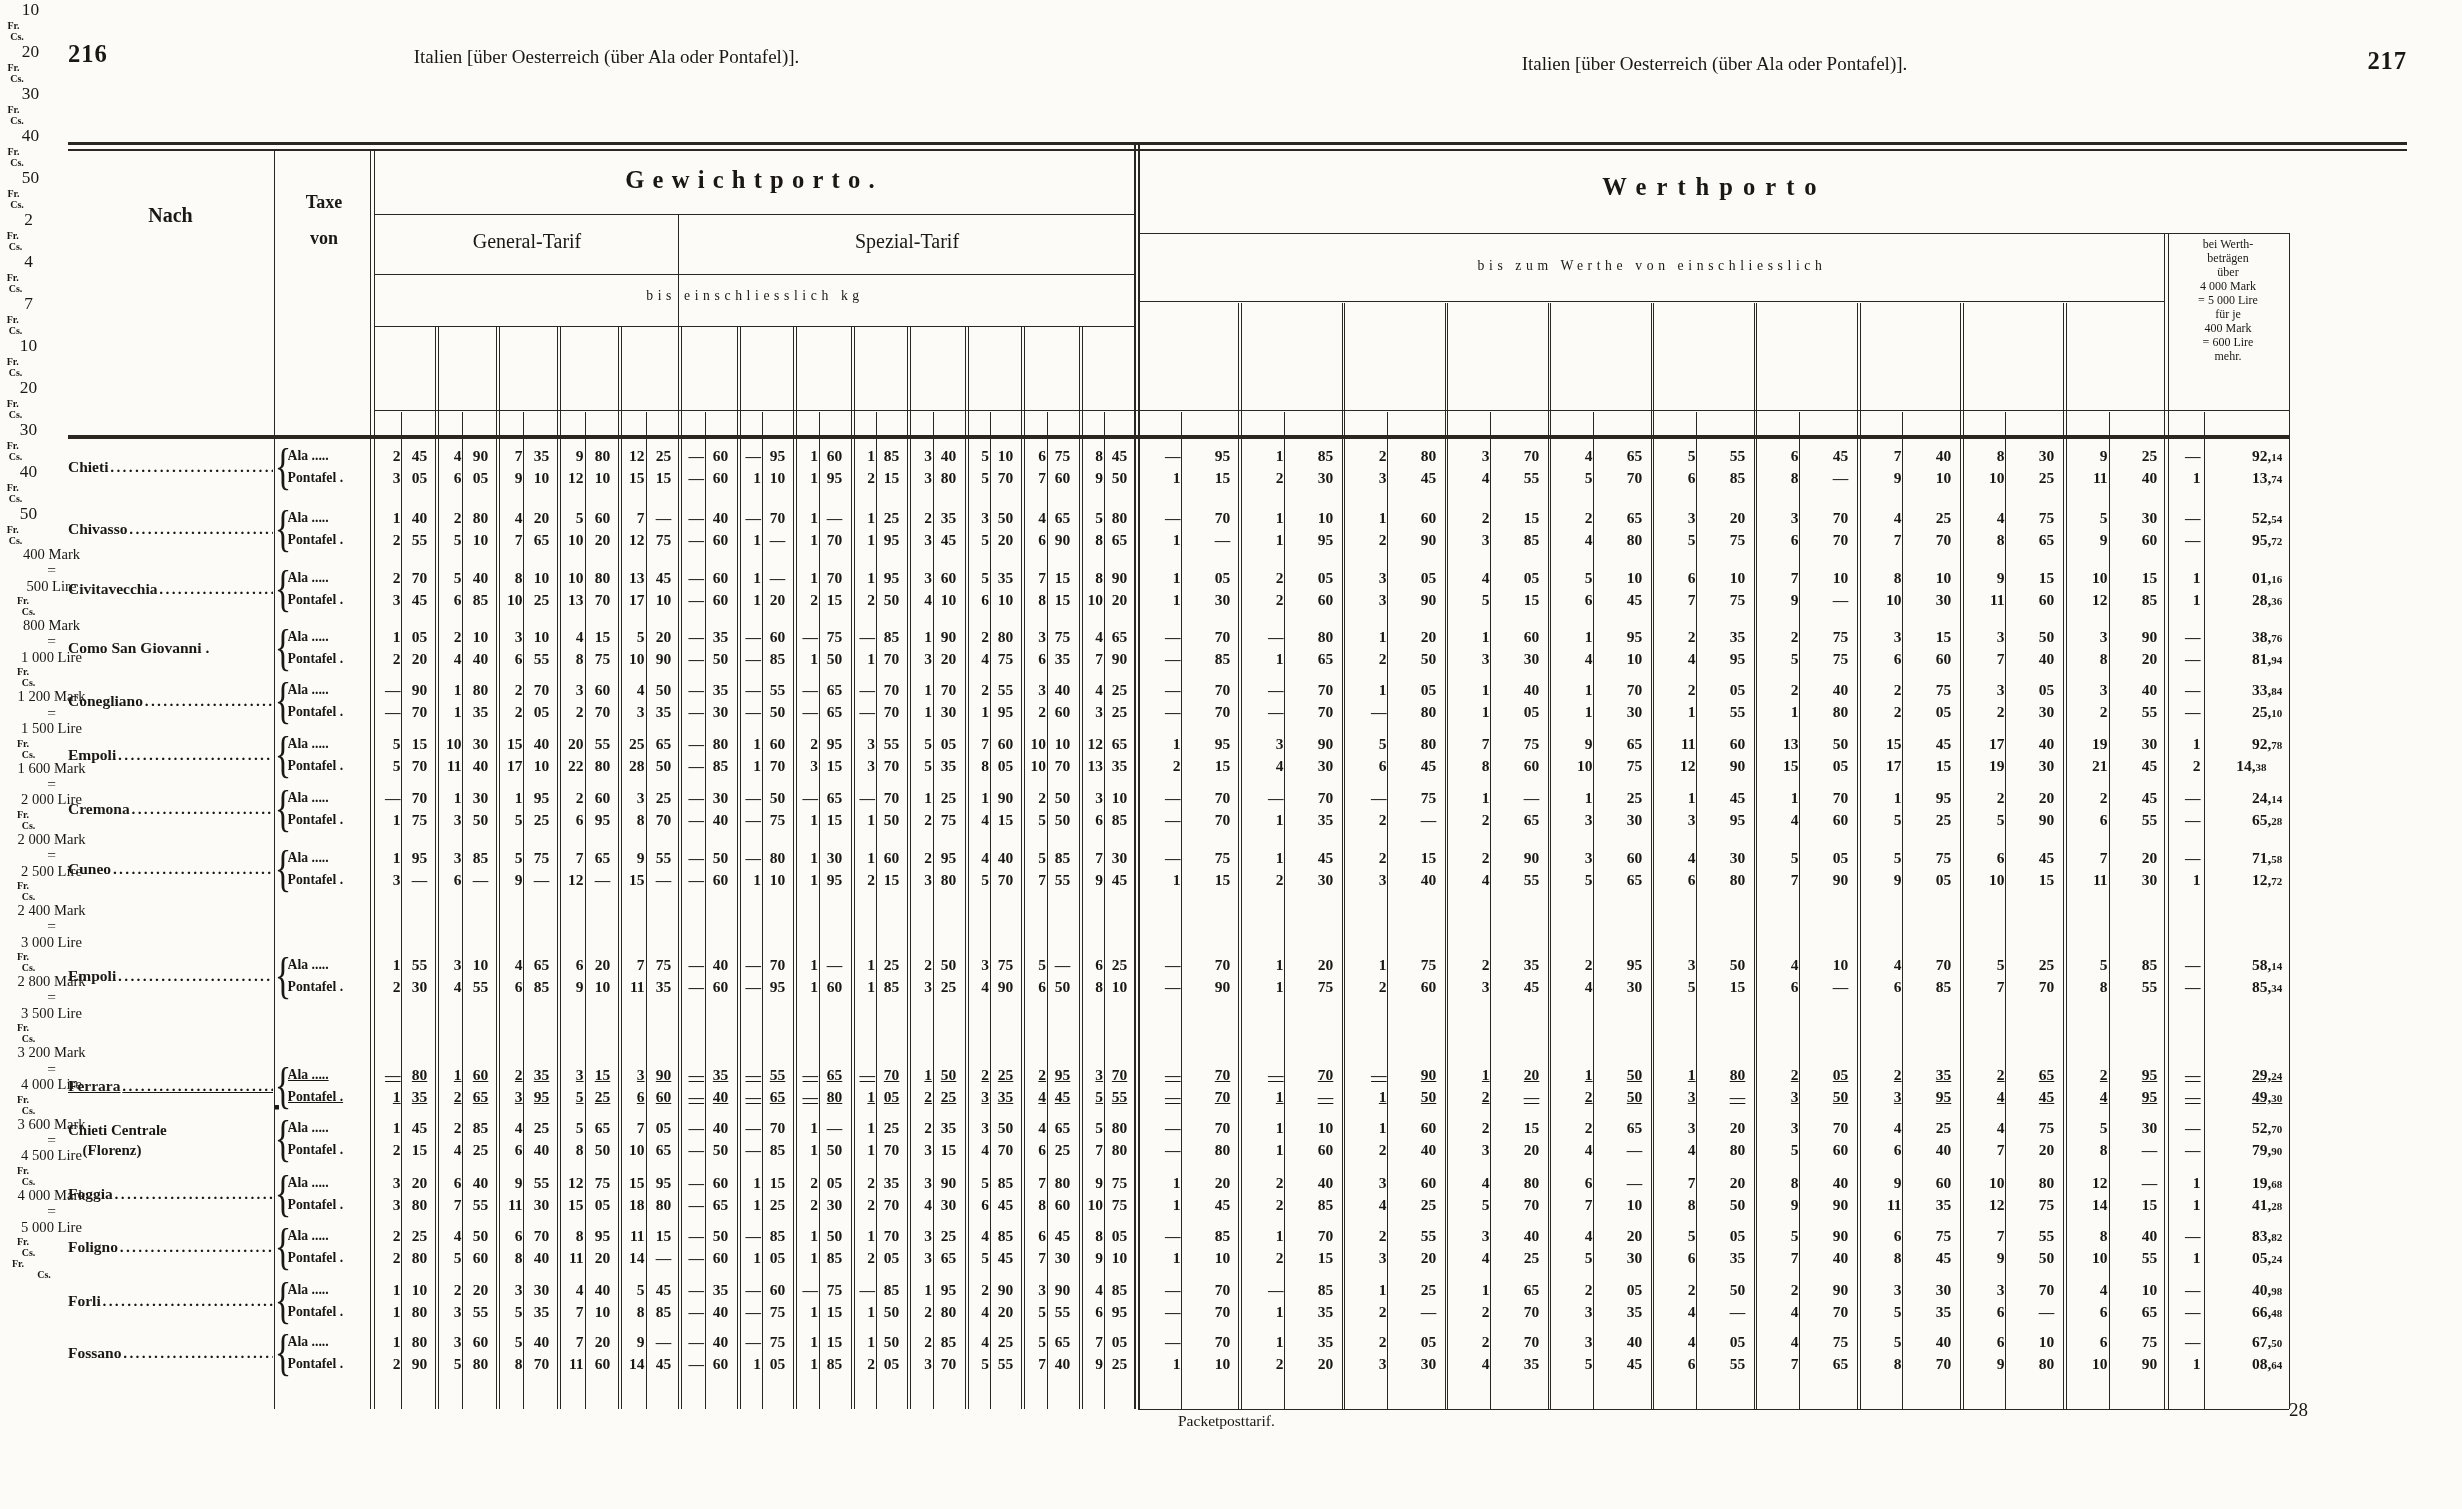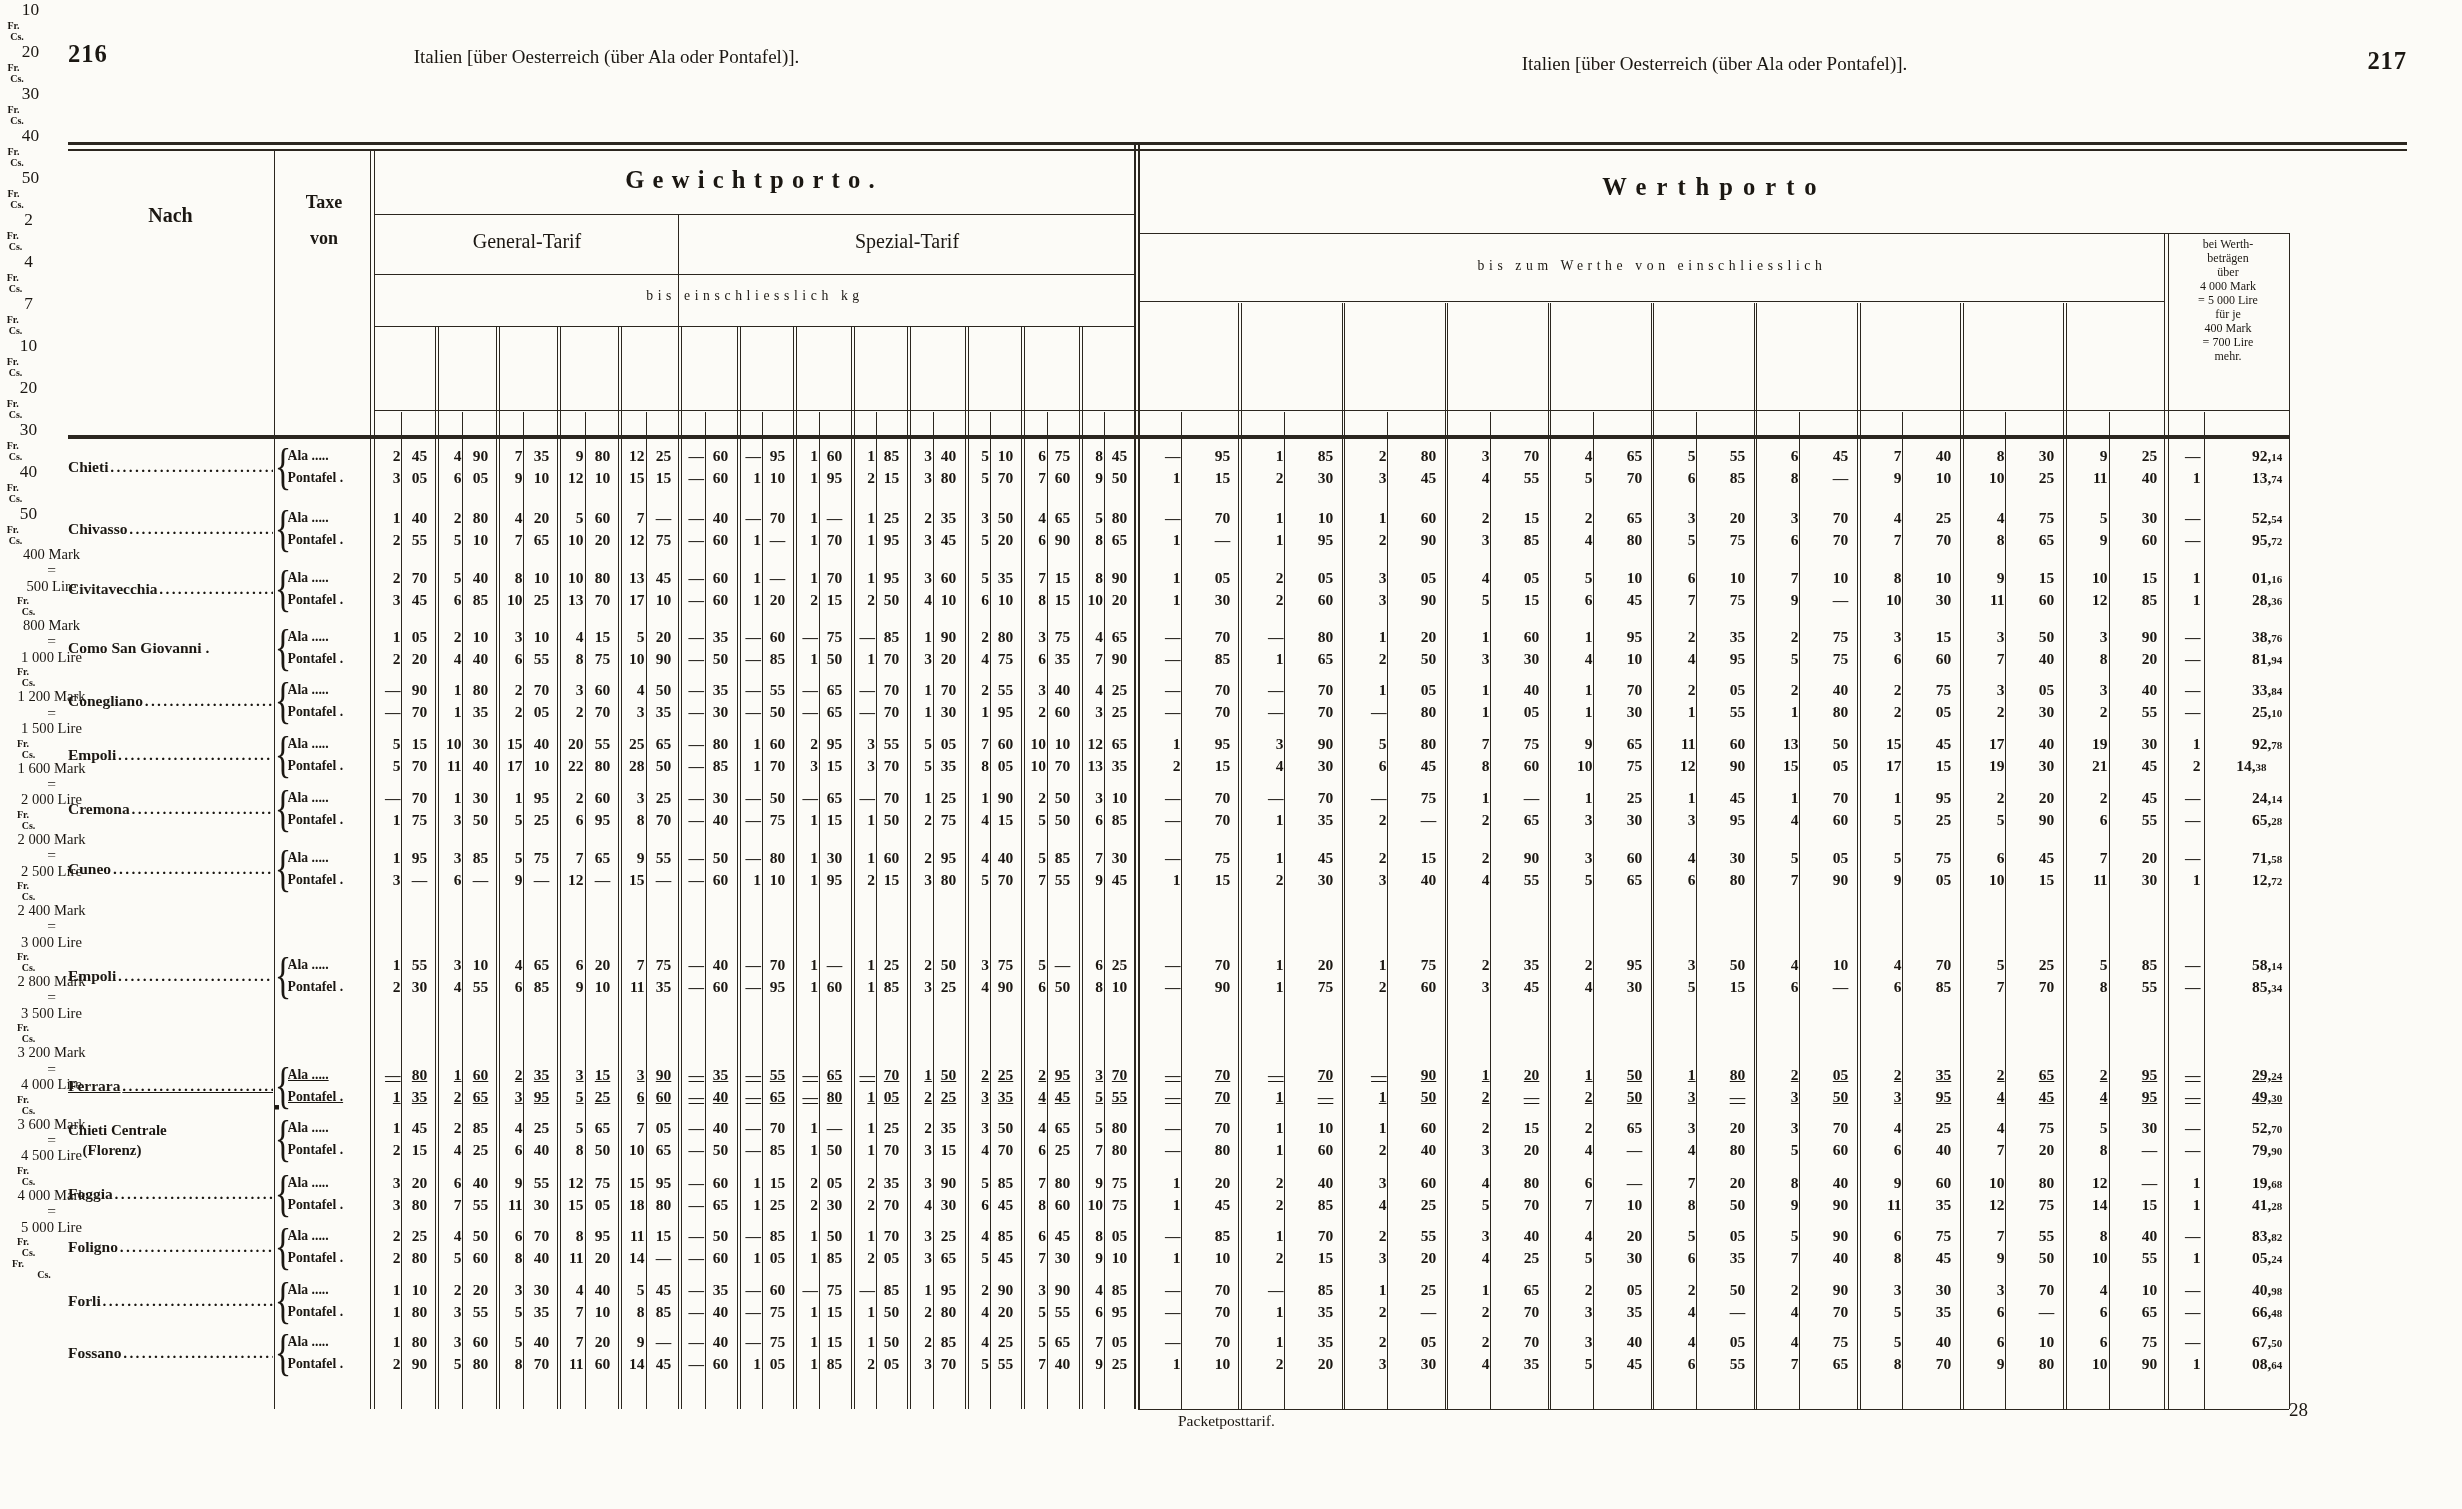--- a/index.html
+++ b/index.html
@@ -235,21 +235,21 @@
       <div class="frcs ctr" style="left:2063px;top:416px;width:46px;">Fr.</div>
       <div class="frcs ctr" style="left:2109px;top:416px;width:57px;">Cs.</div>
       <div class="overcol" style="position:absolute;left:2169px;top:237px;width:118px;">
         <div>bei Werth-</div>
         <div>beträgen</div>
         <div>über</div>
         <div>4 000 Mark</div>
         <div>= 5 000 Lire</div>
         <div>für je</div>
         <div>400 Mark</div>
-        <div>= 700 Lire</div>
+        <div>= 600 Lire</div>
         <div>mehr.</div>
       </div>
       <div class="frcs ctr" style="left:2166px;top:416px;width:36px;">Fr.</div>
       <div class="frcs ctr" style="left:2202px;top:416px;width:88px;">Cs.</div>
     </div>
   <div id="rows-layer">
       <div class="block" style="top:7.3px;">
         <div class="namebox">
           <div class="nm" style="display: inline;">Chieti</div>
           <div class="lead">............................................</div>

